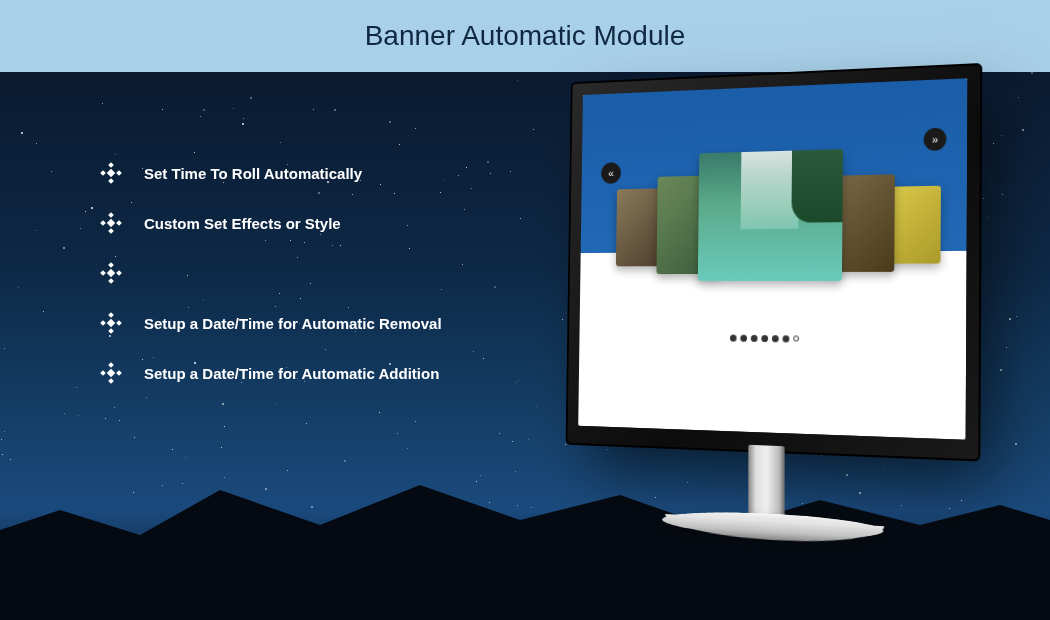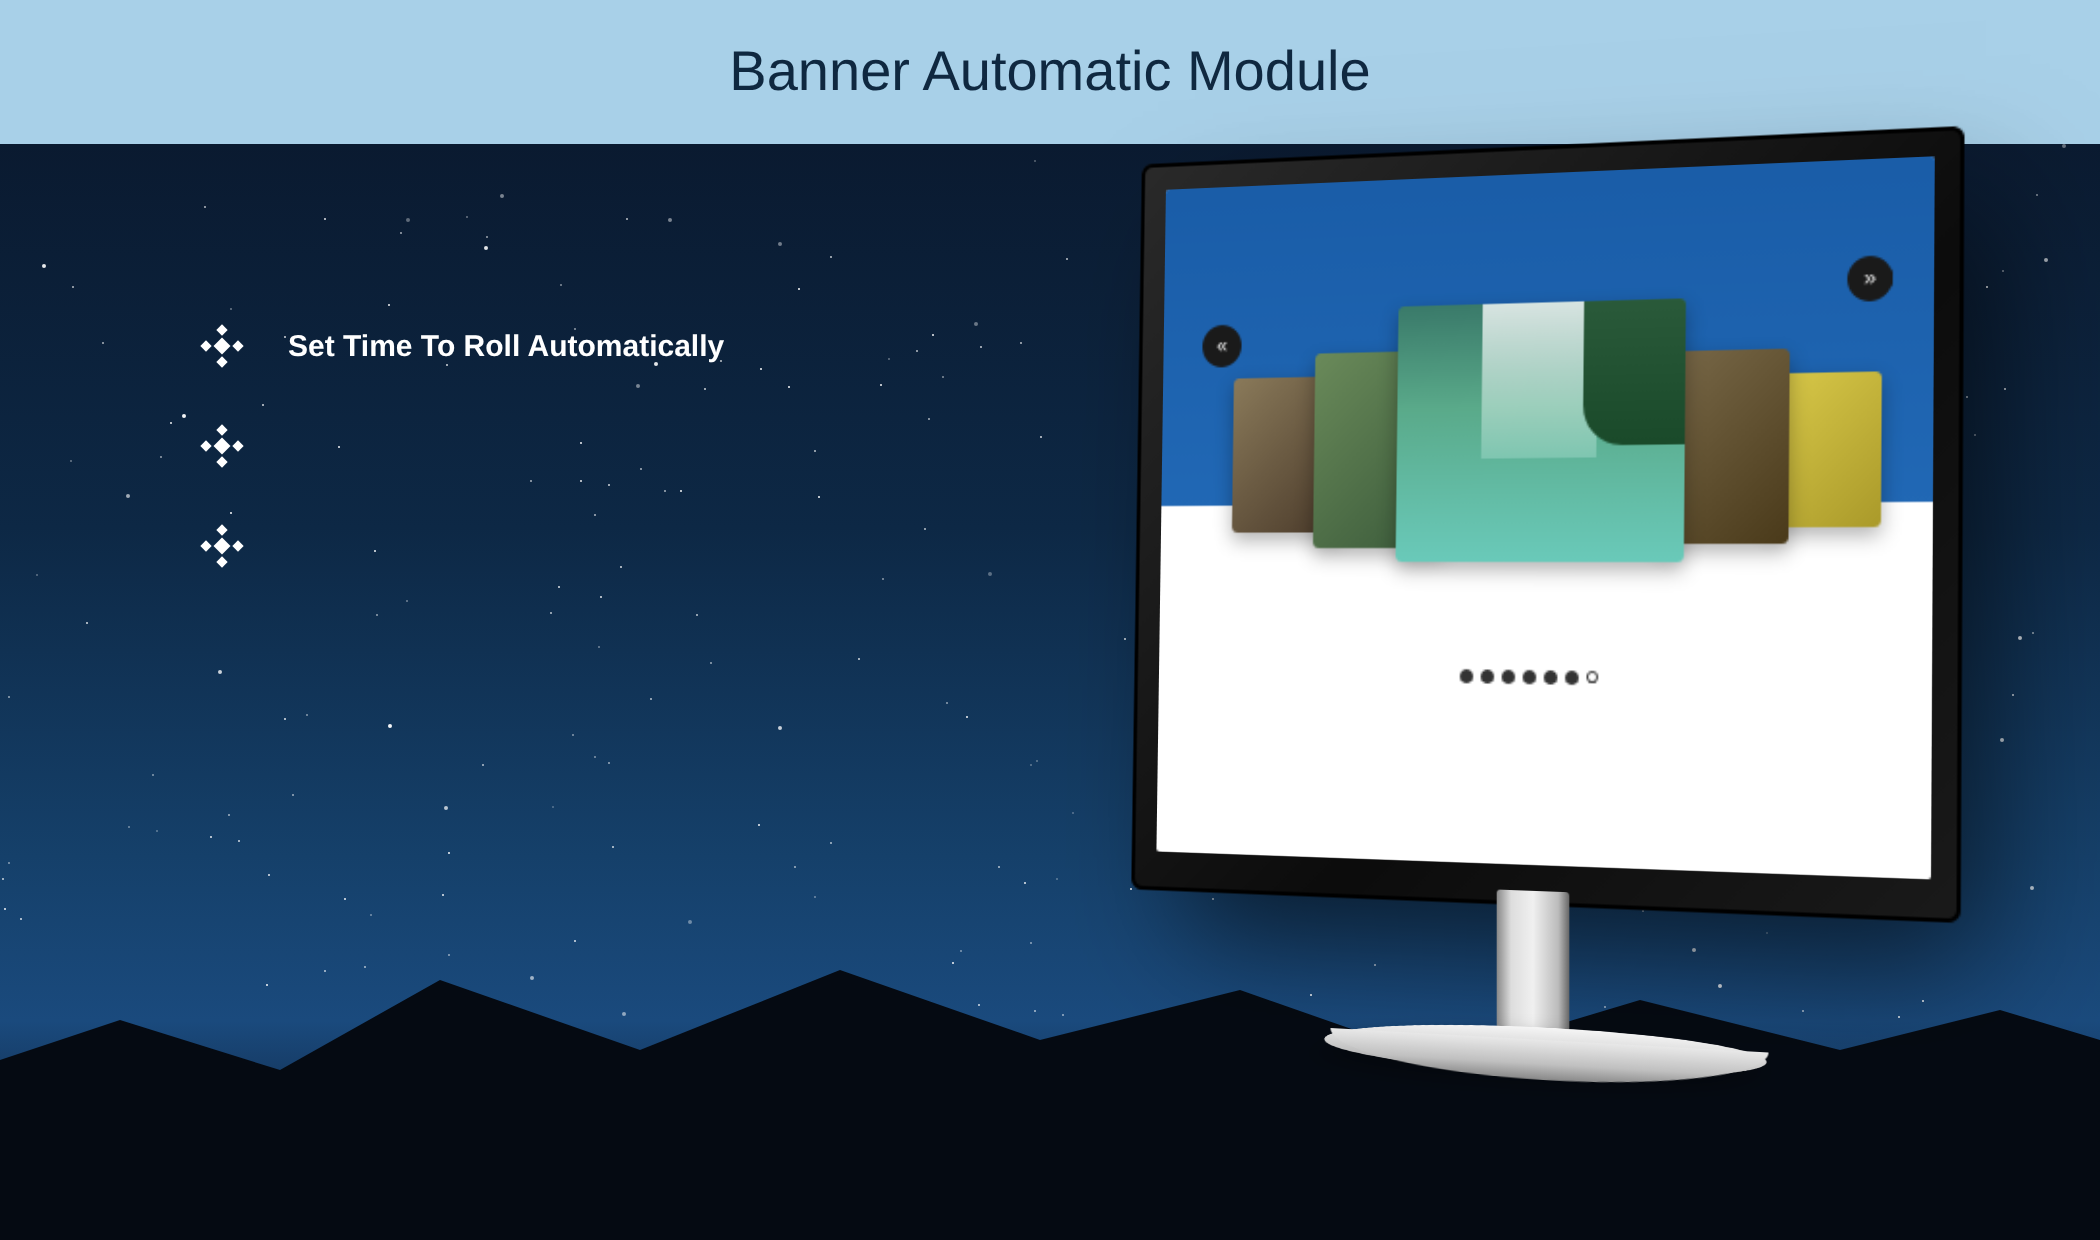--- a/index.html
+++ b/index.html
@@ -455,33 +455,62 @@
           <svg viewBox="0 0 22 22">
             <g fill="#fff">
               <rect x="9" y="1" width="4" height="4" transform="rotate(45 11 3)"></rect>
               <rect x="1" y="9" width="4" height="4" transform="rotate(45 3 11)"></rect>
               <rect x="17" y="9" width="4" height="4" transform="rotate(45 19 11)"></rect>
               <rect x="9" y="17" width="4" height="4" transform="rotate(45 11 19)"></rect>
               <rect x="8" y="8" width="6" height="6" transform="rotate(45 11 11)"></rect>
             </g>
           </svg>
         </div>
+        <span class="label">Custom Set Effects or Style</span>
       </div>
       <div class="feature">
         <div class="bullet">
           <svg viewBox="0 0 22 22">
             <g fill="#fff">
               <rect x="9" y="1" width="4" height="4" transform="rotate(45 11 3)"></rect>
               <rect x="1" y="9" width="4" height="4" transform="rotate(45 3 11)"></rect>
               <rect x="17" y="9" width="4" height="4" transform="rotate(45 19 11)"></rect>
               <rect x="9" y="17" width="4" height="4" transform="rotate(45 11 19)"></rect>
               <rect x="8" y="8" width="6" height="6" transform="rotate(45 11 11)"></rect>
             </g>
           </svg>
         </div>
+      </div>
+      <div class="feature">
+        <div class="bullet">
+          <svg viewBox="0 0 22 22">
+            <g fill="#fff">
+              <rect x="9" y="1" width="4" height="4" transform="rotate(45 11 3)"></rect>
+              <rect x="1" y="9" width="4" height="4" transform="rotate(45 3 11)"></rect>
+              <rect x="17" y="9" width="4" height="4" transform="rotate(45 19 11)"></rect>
+              <rect x="9" y="17" width="4" height="4" transform="rotate(45 11 19)"></rect>
+              <rect x="8" y="8" width="6" height="6" transform="rotate(45 11 11)"></rect>
+            </g>
+          </svg>
+        </div>
+        <span class="label">Setup a Date/Time for Automatic Removal</span>
+      </div>
+      <div class="feature">
+        <div class="bullet">
+          <svg viewBox="0 0 22 22">
+            <g fill="#fff">
+              <rect x="9" y="1" width="4" height="4" transform="rotate(45 11 3)"></rect>
+              <rect x="1" y="9" width="4" height="4" transform="rotate(45 3 11)"></rect>
+              <rect x="17" y="9" width="4" height="4" transform="rotate(45 19 11)"></rect>
+              <rect x="9" y="17" width="4" height="4" transform="rotate(45 11 19)"></rect>
+              <rect x="8" y="8" width="6" height="6" transform="rotate(45 11 11)"></rect>
+            </g>
+          </svg>
+        </div>
+        <span class="label">Setup a Date/Time for  Automatic Addition</span>
       </div>
     </div>
 
   <div class="monitor">
     <div class="monitor-body">
       <div class="bezel"></div>
       <div class="screen">
         <div class="screen-top">
           <div class="carousel-wrap">
             <div class="slide s1"></div>

